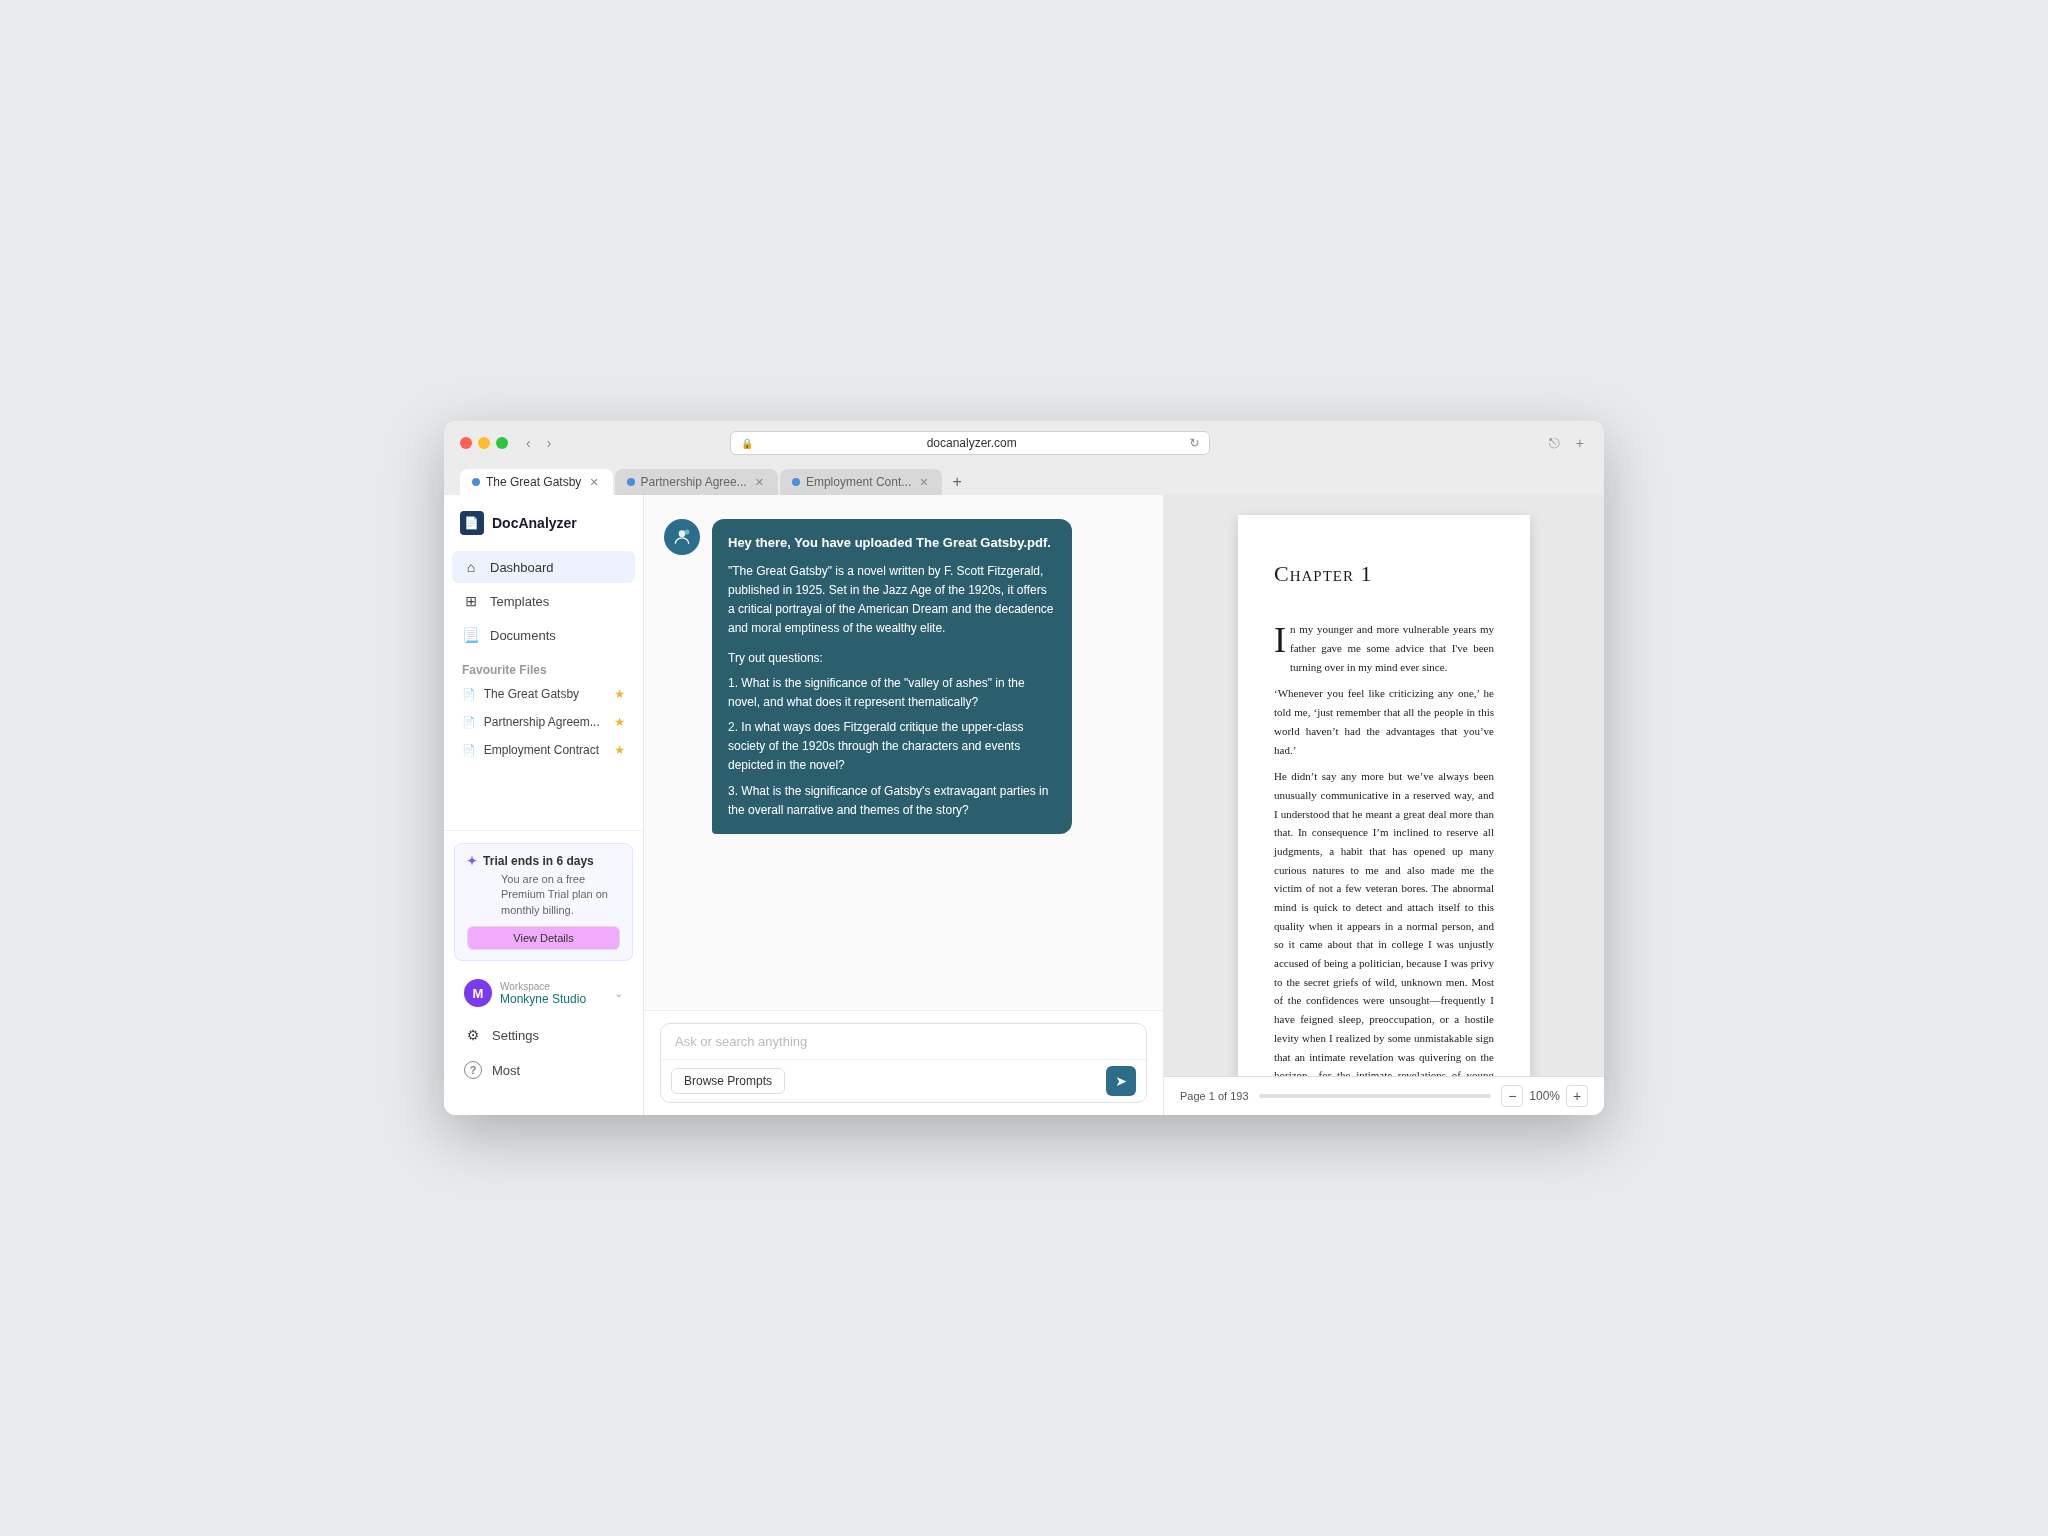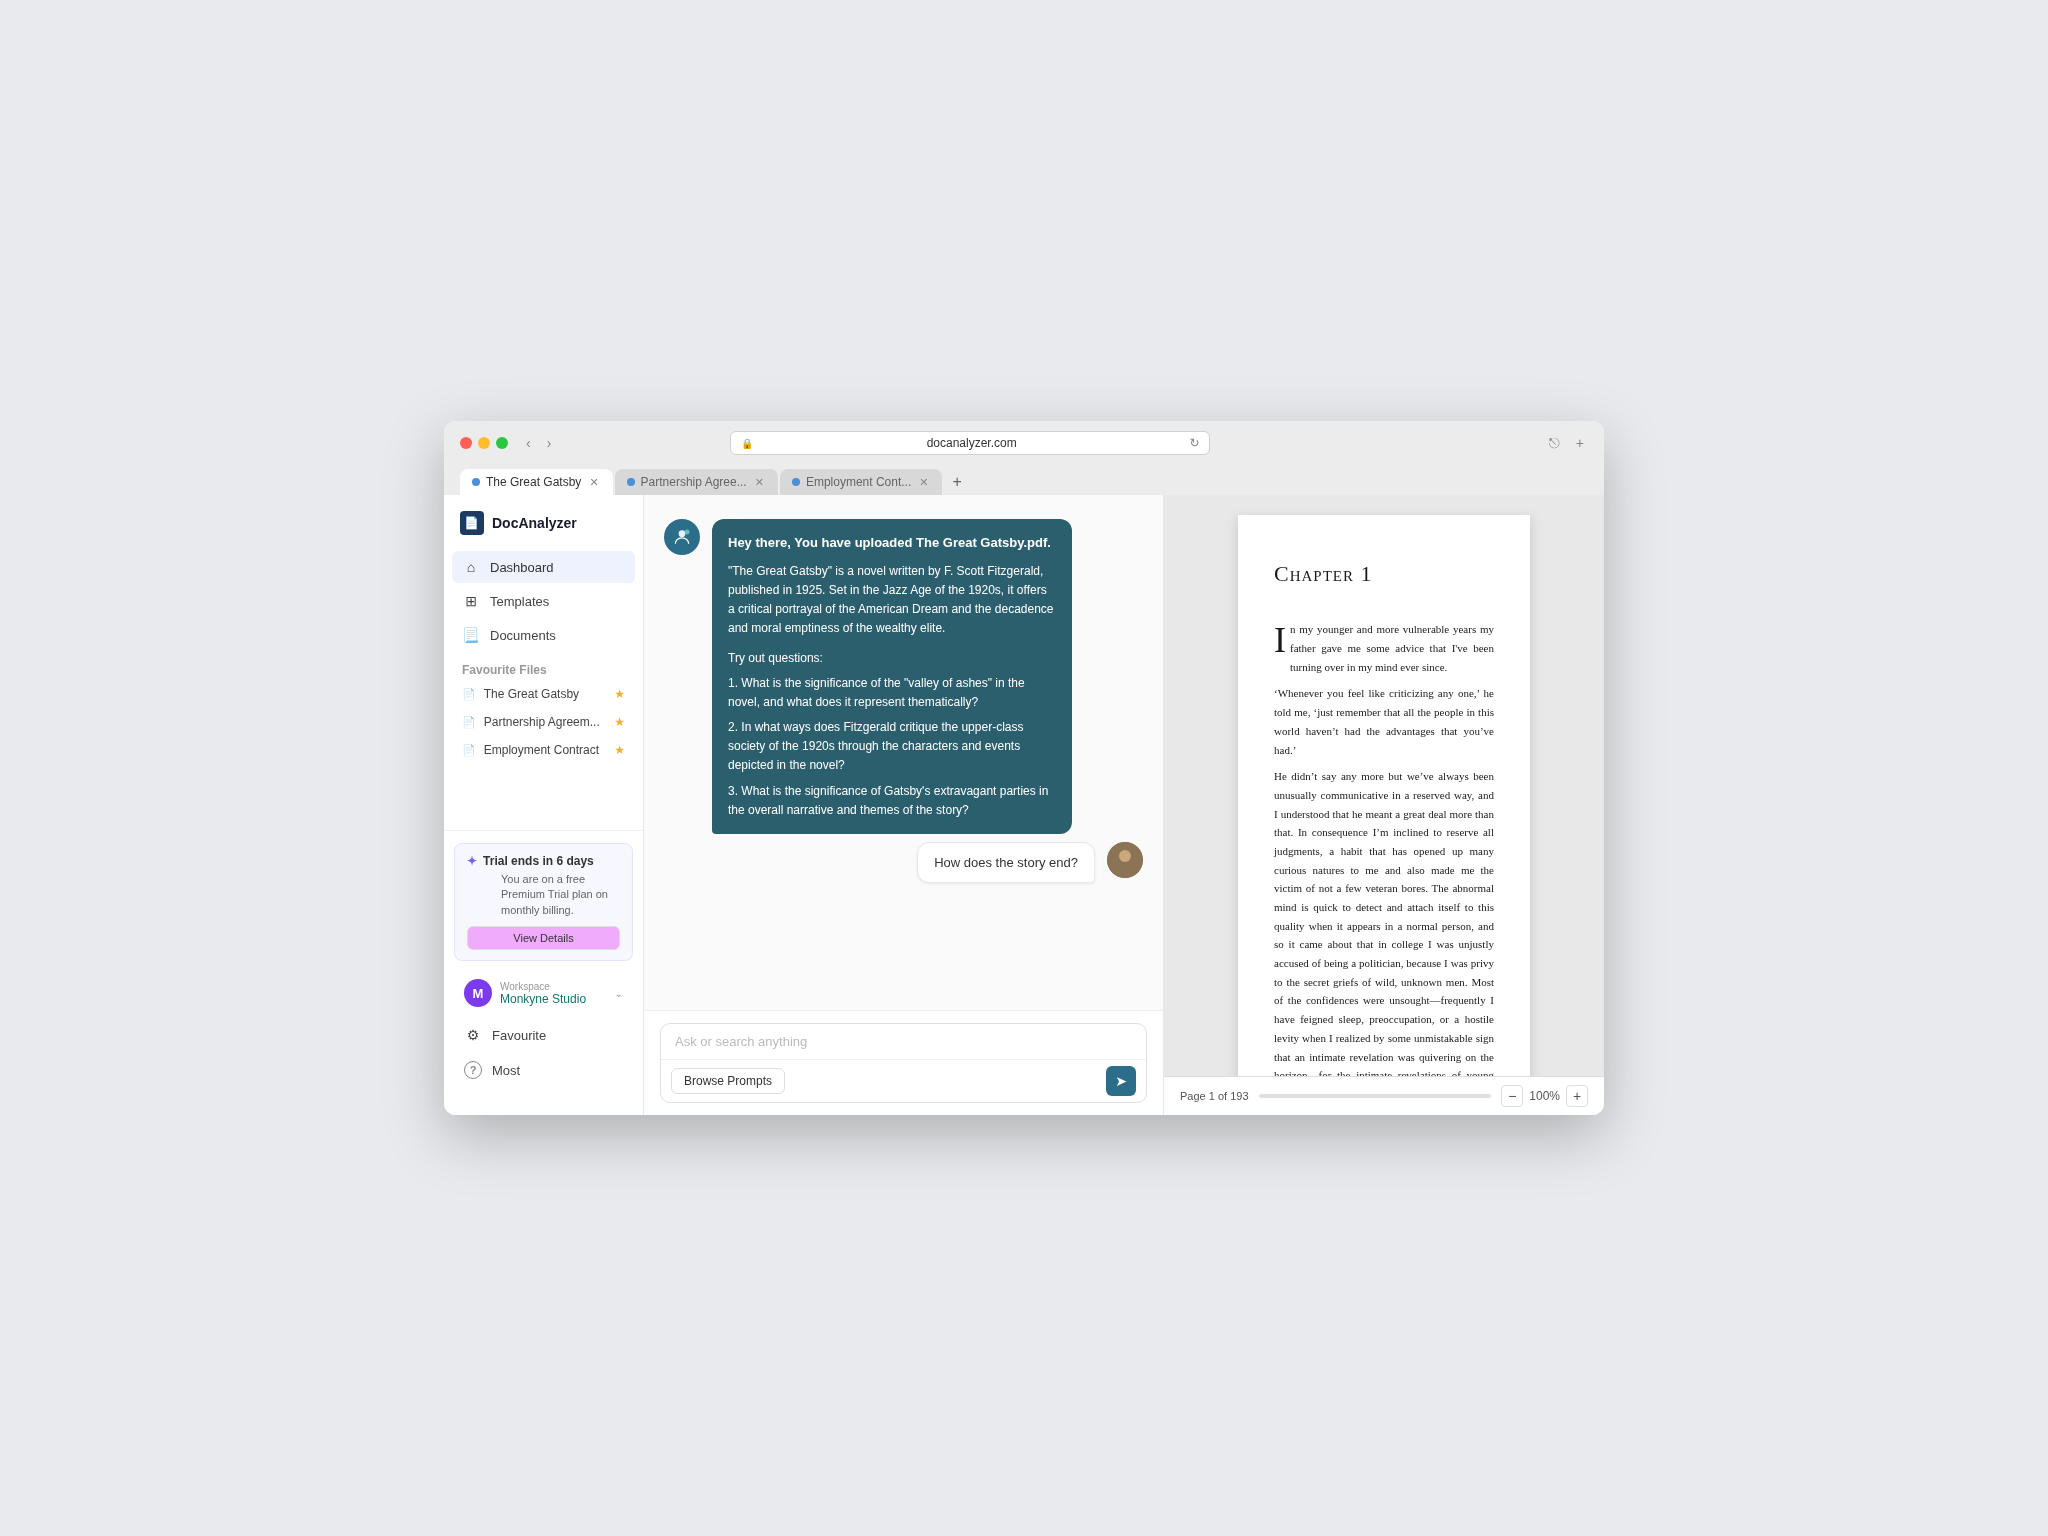--- a/index.html
+++ b/index.html
@@ -661,21 +661,21 @@
           <div class="workspace-info">
             <div class="workspace-name">Workspace</div>
             <div class="workspace-label">Monkyne Studio</div>
           </div>
           <span class="chevron-icon">⌄</span>
         </div>
 
         <div class="sidebar-bottom-nav">
           <div class="sidebar-item">
             <span class="sidebar-icon">⚙</span>
-            <span>Favourite</span>
+            <span>Settings</span>
           </div>
           <div class="sidebar-item">
             <span class="sidebar-icon" style="display:inline-flex;align-items:center;justify-content:center;width:18px;height:18px;border-radius:50%;border:1.5px solid #888;font-size:11px;font-weight:bold;color:#888;">?</span>
             <span>Most</span>
           </div>
         </div>
       </div>
     </div>
 
     <div class="chat-area">
@@ -692,30 +692,20 @@
           <div class="bot-message">
             <div class="message-title">Hey there, You have uploaded The Great Gatsby.pdf.</div>
             <div>"The Great Gatsby" is a novel written by F. Scott Fitzgerald, published in 1925. Set in the Jazz Age of the 1920s, it offers a critical portrayal of the American Dream and the decadence and moral emptiness of the wealthy elite.</div>
             <div style="margin-top:10px;">Try out questions:</div>
             <div style="margin-top:6px;">1. What is the significance of the "valley of ashes" in the novel, and what does it represent thematically?</div>
             <div style="margin-top:6px;">2. In what ways does Fitzgerald critique the upper-class society of the 1920s through the characters and events depicted in the novel?</div>
             <div style="margin-top:6px;">3. What is the significance of Gatsby's extravagant parties in the overall narrative and themes of the story?</div>
           </div>
         </div>
 
-        <div class="message-row user">
-          <div class="user-avatar">
-            <svg width="36" height="36" viewBox="0 0 36 36" xmlns="http://www.w3.org/2000/svg">
-              <rect width="36" height="36" rx="18" fill="#8b7355"></rect>
-              <circle cx="18" cy="14" r="6" fill="#c9a87c"></circle>
-              <path d="M6 32c0-7 5-11 12-11s12 4 12 11" fill="#8b7355"></path>
-            </svg>
-          </div>
-          <div class="user-message">How does the story end?</div>
-        </div>
       </div>
 
       <div class="chat-input-area">
         <div class="chat-input-wrapper">
           <input class="chat-input" type="text" placeholder="Ask or search anything" style="">
           <div class="chat-input-bottom">
             <button class="browse-prompts-btn">Browse Prompts</button>
             <button class="send-btn">
               <span>➤</span>
             </button>

